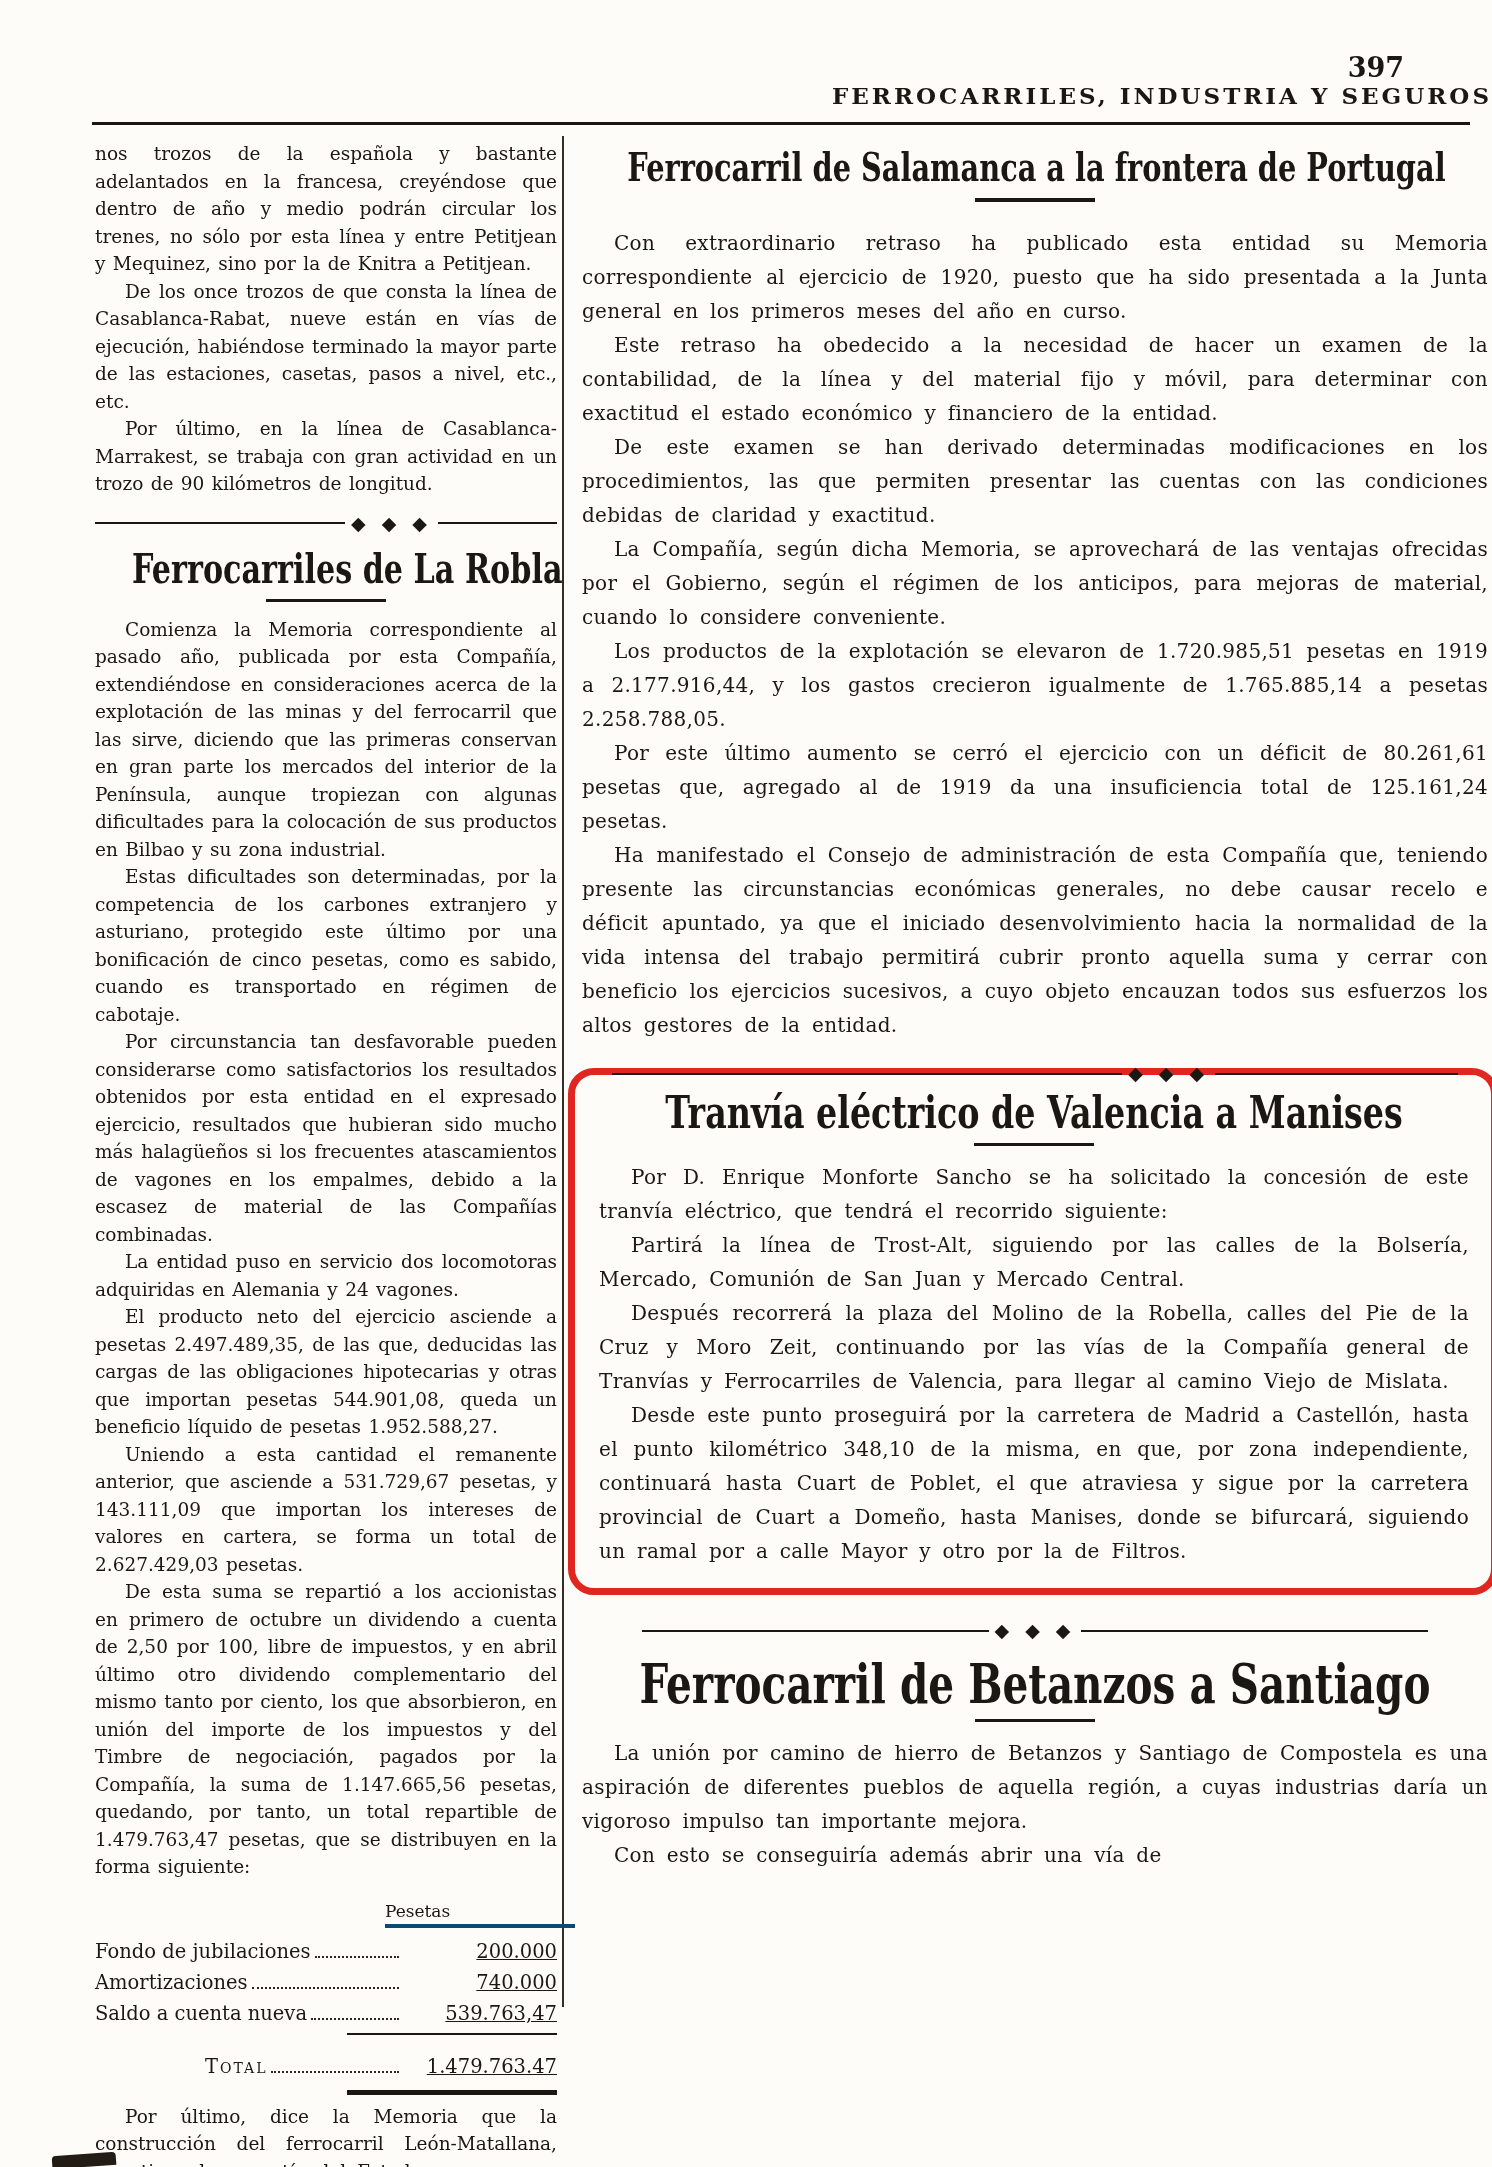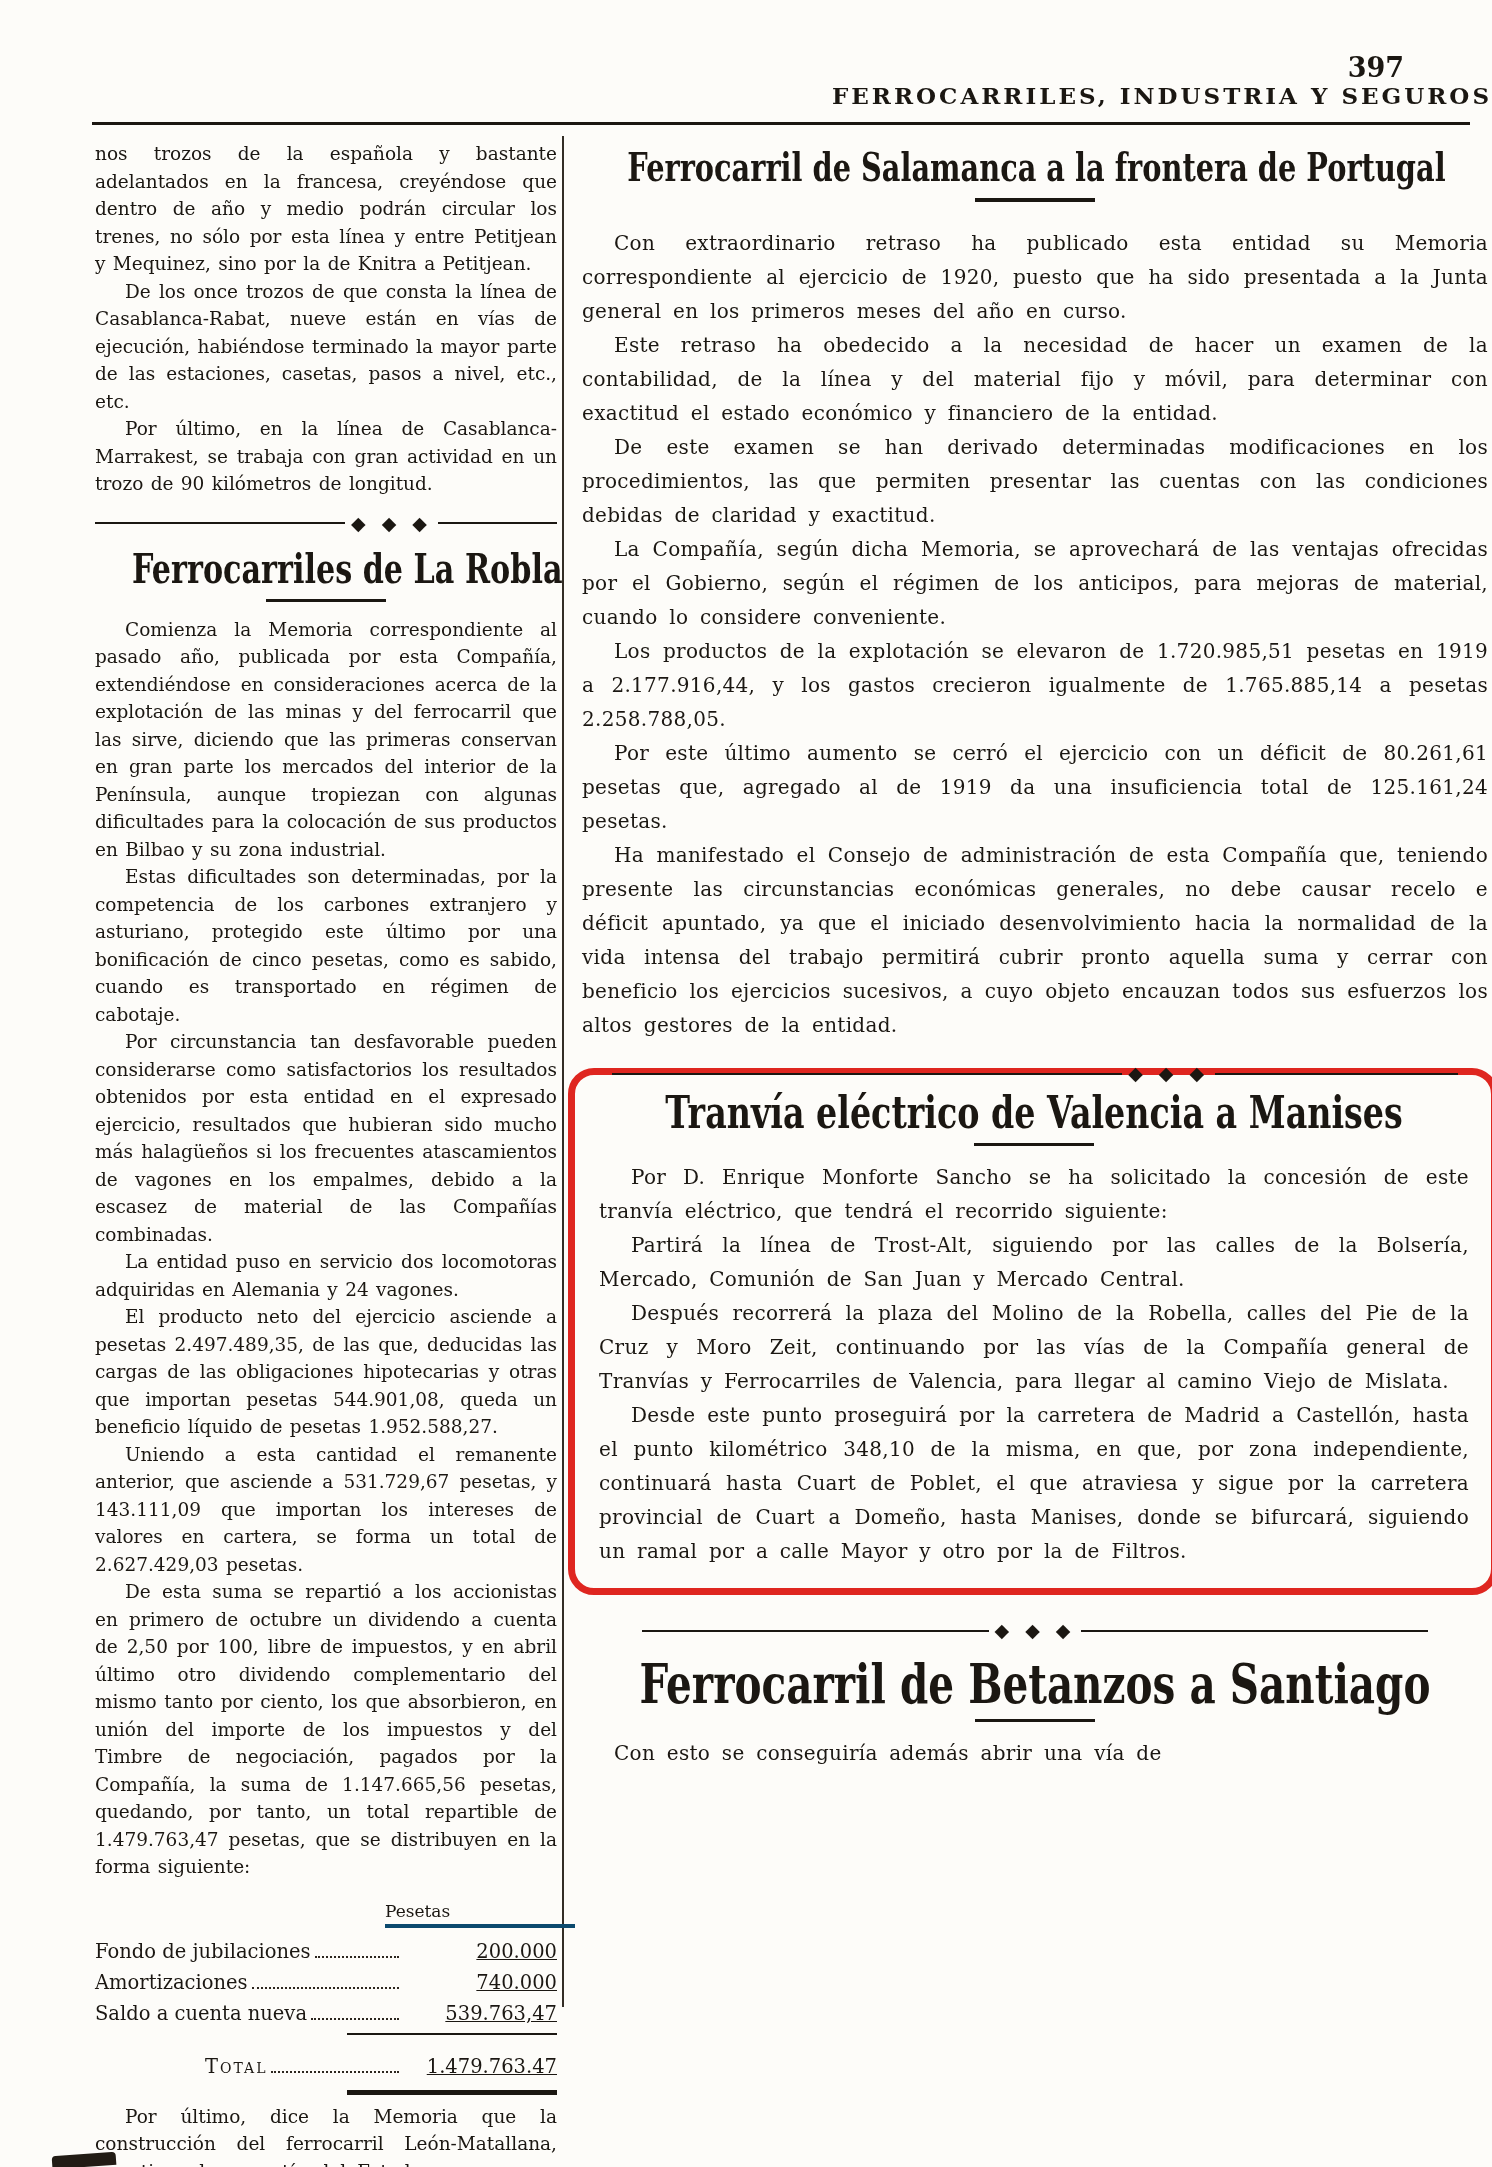--- a/index.html
+++ b/index.html
@@ -159,18 +159,19 @@
       </div>
     </div>
 
     <div class="orn m-betanzos">
       <span class="diamonds">◆ ◆ ◆</span>
     </div>
 
     <div>
       <h2 class="display-head betanzos-head">Ferrocarril de Betanzos a Santiago</h2>
       <div class="head-underline"></div>
+      <p>La unión por camino de hierro de Betanzos y Santiago de Compostela es una aspiración de diferentes pueblos de aquella región, a cuyas industrias daría un vigoroso impulso tan importante mejora.</p>
       <p>Con esto se conseguiría además abrir una vía de</p>
     </div>
   </div>
 
   <div class="artifact"></div>
 </div>
 
 </body></html>

